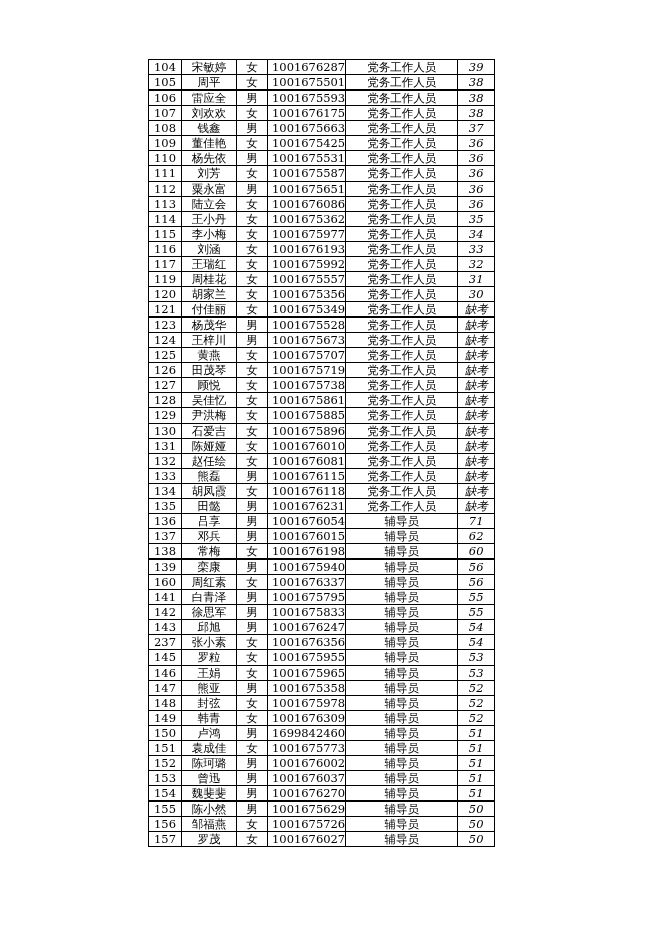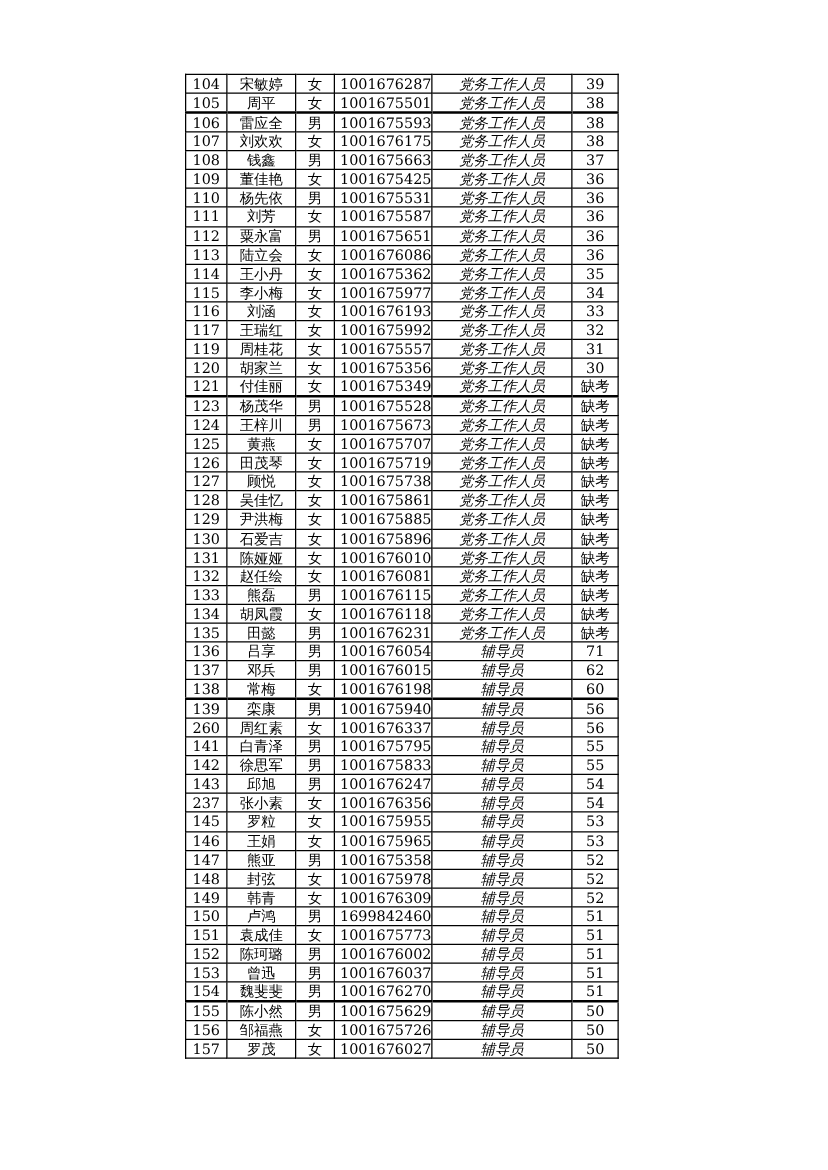--- a/index.html
+++ b/index.html
@@ -6,22 +6,22 @@
   body { width: 662px; height: 936px; position: relative; overflow: hidden;
          font-family: "DejaVu Serif", "Liberation Serif", serif; color: #000; }
   .sheet { position: absolute; left: 148px; top: 59px; }
   table { border-collapse: collapse; table-layout: fixed; }
   td { border: 1px solid #000; height: 14.07px; padding: 0; font-size: 11.5px;
        line-height: 14px; text-align: center; white-space: nowrap; overflow: hidden; }
   td.c-no { width: 32px; }
   td.c-name { width: 54px; }
   td.c-gender { width: 30px; }
   td.c-id { width: 71px; text-align: right; padding-left: 4px; width: 67px; }
-  td.c-role { width: 111px; font-style: italic; }
-  td.c-score { width: 36px; }
+  td.c-role { width: 111px; }
+  td.c-score { width: 36px; font-style: italic; }
   tr.thick td { border-bottom: 2px solid #000; }
 </style>
 </head>
 <body>
 
 <div class="sheet">
   <table>
     <tbody id="tbody">
 
     <tr style="">
@@ -290,21 +290,21 @@
       </tr>
         <tr style="">
         <td class="c-no">139</td>
         <td class="c-name">栾康</td>
         <td class="c-gender">男</td>
         <td class="c-id">1001675940</td>
         <td class="c-role">辅导员</td>
         <td class="c-score">56</td>
       </tr>
         <tr style="">
-        <td class="c-no">260</td>
+        <td class="c-no">160</td>
         <td class="c-name">周红素</td>
         <td class="c-gender">女</td>
         <td class="c-id">1001676337</td>
         <td class="c-role">辅导员</td>
         <td class="c-score">56</td>
       </tr>
         <tr style="">
         <td class="c-no">141</td>
         <td class="c-name">白青泽</td>
         <td class="c-gender">男</td>

